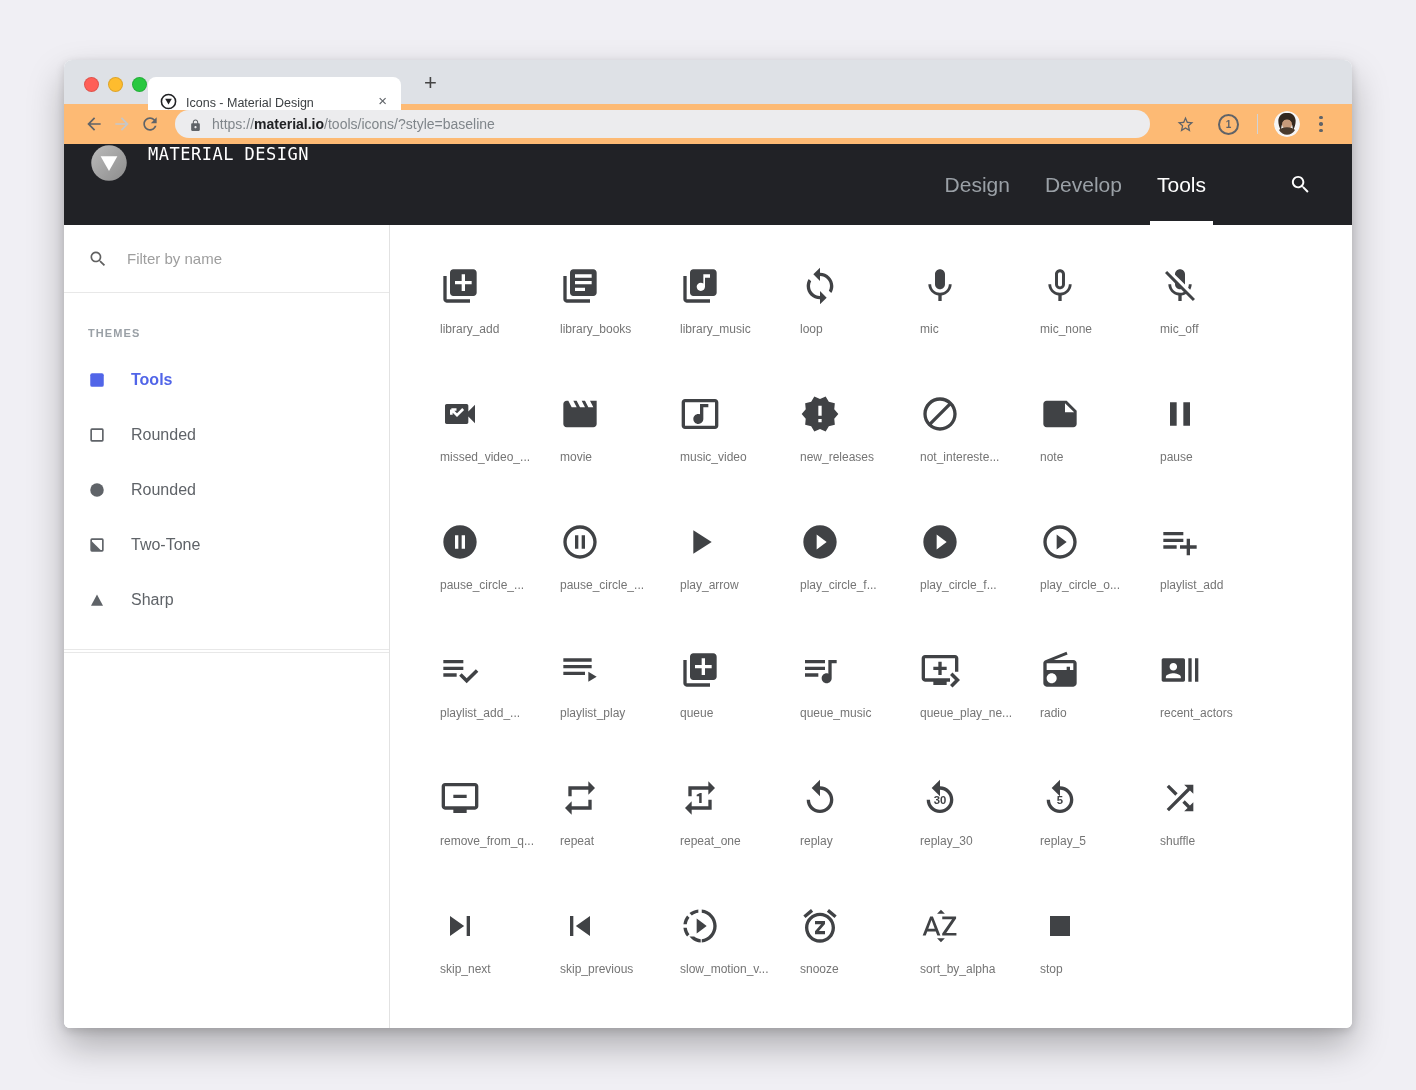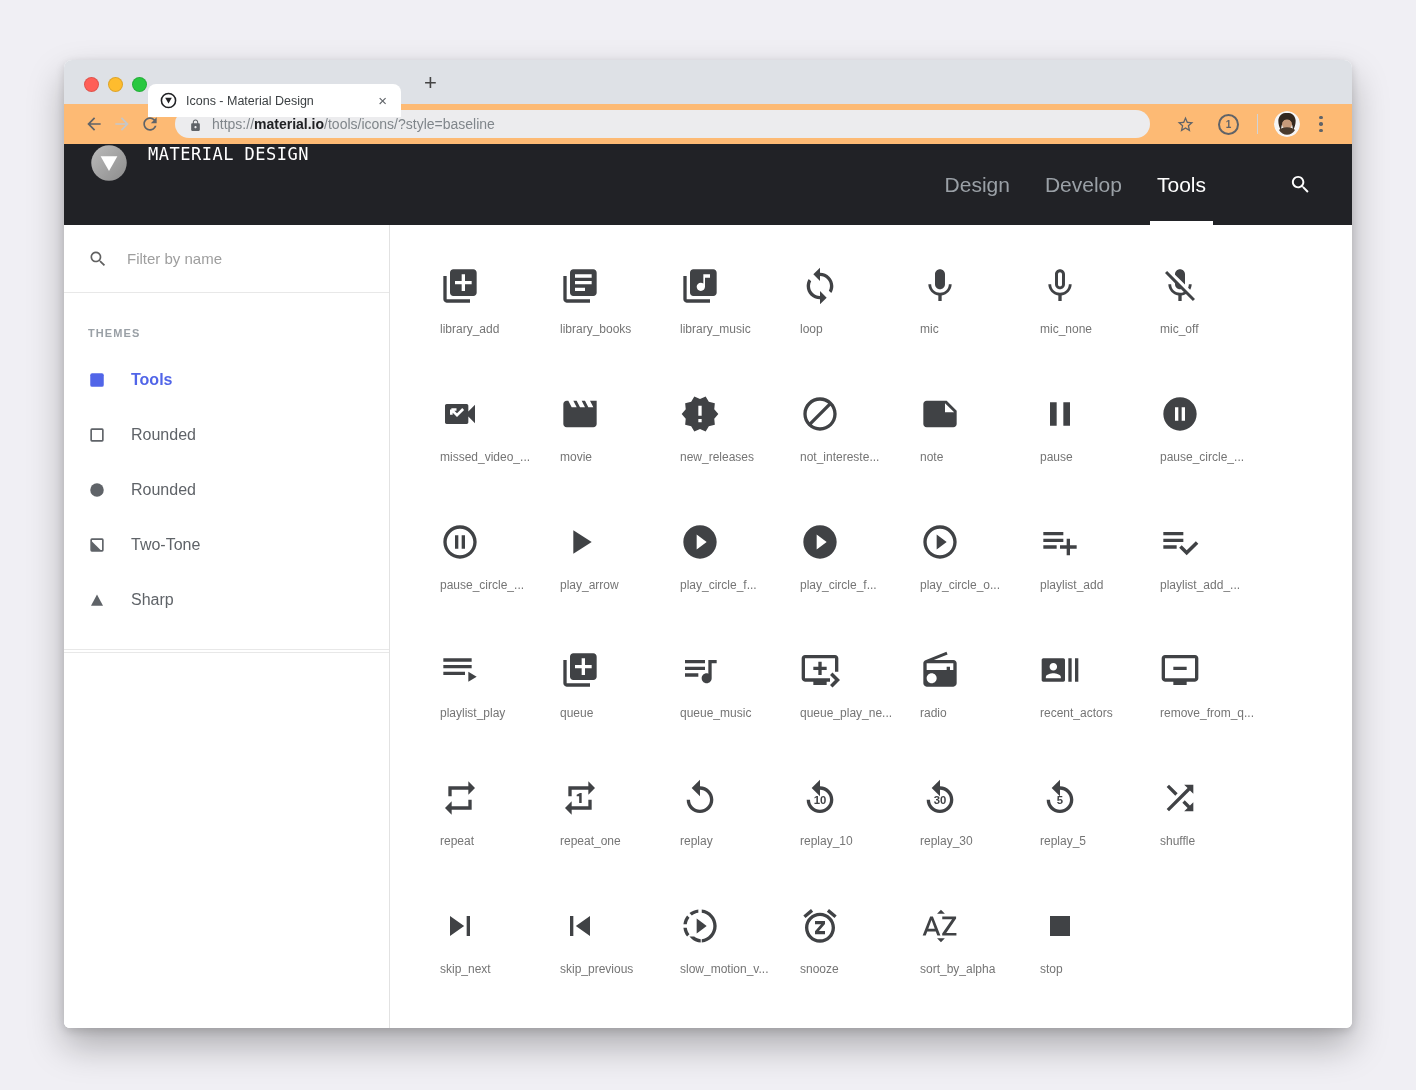--- a/index.html
+++ b/index.html
@@ -4,22 +4,22 @@
 <style>
   html,body{margin:0;padding:0;width:1416px;height:1090px;background:#f0eff4;
     font-family:"Liberation Sans",sans-serif;overflow:hidden;}
   .window{position:absolute;left:64px;top:60px;width:1288px;height:968px;
     border-radius:8px 8px 6px 6px;background:#fff;
     box-shadow:0 18px 36px rgba(0,0,0,.28),0 3px 10px rgba(0,0,0,.14);}
   
   .tabstrip{position:relative;height:44px;background:#dee1e6;border-radius:8px 8px 0 0;}
   .lights{position:absolute;left:20px;top:17px;display:flex;gap:9px;}
   .light{width:13px;height:13px;border-radius:50%;border:0.5px solid rgba(0,0,0,.12);}
-  .tab{position:absolute;left:84px;top:24px;width:253px;height:33px;background:#fff;
-    border-radius:8px 8px 0 0;display:flex;align-items:center;padding:0 10px 0 12px;box-sizing:border-box;}
+  .tab{position:absolute;left:84px;top:17px;width:253px;height:33px;background:#fff;
+    border-radius:8px 8px 0 0;display:flex;align-items:flex-end;padding:0 10px 0 12px;box-sizing:border-box;}
   .tab-favicon{width:17px;height:17px;flex:0 0 auto;}
   .tab-title{font-size:12.5px;color:#3c4043;margin-left:9px;flex:1;white-space:nowrap;
     overflow:hidden;}
   .tab-close{color:#5f6368;font-size:15px;line-height:1;padding:2px 4px;cursor:default;}
   .newtab{position:absolute;left:352px;top:8px;font-size:22px;font-weight:300;color:#444;
     padding:2px 8px;}
   
   .toolbar{height:40px;background:#fdba74;display:flex;align-items:center;padding:0 12px;}
   .tb-btn{width:20px;height:20px;margin-left:8px;flex:0 0 auto;}
   .tb-btn svg{width:20px;height:20px;}
@@ -310,20 +310,28 @@
             <div class="icn">
               <svg viewBox="0 0 24 24">
                 <path d="M18 4l2 4h-3l-2-4h-2l2 4h-3l-2-4H8l2 4H7L5 4H4c-1.1 0-2 .9-2 2v12c0 1.1.9 2 2 2h16c1.1 0 2-.9 2-2V4h-4z"></path>
               </svg>
             </div>
             <div class="lbl">movie</div>
           </div>
           <div class="cell">
             <div class="icn">
               <svg viewBox="0 0 24 24">
+                <path d="M21 3H3c-1.1 0-2 .9-2 2v14c0 1.1.9 2 2 2h18c1.1 0 2-.9 2-2V5c0-1.1-.9-2-2-2zm0 16H3V5h18v14zM8 15c0-1.66 1.34-3 3-3 .35 0 .69.07 1 .18V6h5v2h-3v7.03c-.02 1.64-1.35 2.97-3 2.97-1.66 0-3-1.34-3-3z"></path>
+              </svg>
+            </div>
+            <div class="lbl">music_video</div>
+          </div>
+          <div class="cell">
+            <div class="icn">
+              <svg viewBox="0 0 24 24">
                 <path d="M23 12l-2.44-2.78.34-3.68-3.61-.82-1.89-3.18L12 3 8.6 1.54 6.71 4.72l-3.61.81.34 3.68L1 12l2.44 2.78-.34 3.69 3.61.82 1.89 3.18L12 21l3.4 1.46 1.89-3.18 3.61-.82-.34-3.68L23 12zm-10 5h-2v-2h2v2zm0-4h-2V7h2v6z"></path>
               </svg>
             </div>
             <div class="lbl">new_releases</div>
           </div>
           <div class="cell">
             <div class="icn">
               <svg viewBox="0 0 24 24">
                 <path d="M12 2C6.48 2 2 6.48 2 12s4.48 10 10 10 10-4.48 10-10S17.52 2 12 2zM4 12c0-4.42 3.58-8 8-8 1.85 0 3.55.63 4.9 1.69L5.69 16.9C4.63 15.55 4 13.85 4 12zm8 8c-1.85 0-3.55-.63-4.9-1.69L18.31 7.1C19.37 8.45 20 10.15 20 12c0 4.42-3.58 8-8 8z"></path>
               </svg>
@@ -482,29 +490,20 @@
             </div>
             <div class="lbl">repeat_one</div>
           </div>
           <div class="cell">
             <div class="icn">
               <svg viewBox="0 0 24 24">
                 <path d="M12 5V1L7 6l5 5V7c3.31 0 6 2.69 6 6s-2.69 6-6 6-6-2.69-6-6H4c0 4.42 3.58 8 8 8s8-3.58 8-8-3.58-8-8-8z"></path>
               </svg>
             </div>
             <div class="lbl">replay</div>
-          </div>
-          <div class="cell">
-            <div class="icn">
-              <svg viewBox="0 0 24 24">
-                <path d="M12 5V1L7 6l5 5V7c3.31 0 6 2.69 6 6s-2.69 6-6 6-6-2.69-6-6H4c0 4.42 3.58 8 8 8s8-3.58 8-8-3.58-8-8-8z"></path>
-                <text x="12" y="15.4" font-size="6.8" font-weight="bold" text-anchor="middle" font-family="Liberation Sans, sans-serif">10</text>
-              </svg>
-            </div>
-            <div class="lbl">replay_10</div>
           </div>
           <div class="cell">
             <div class="icn">
               <svg viewBox="0 0 24 24">
                 <path d="M12 5V1L7 6l5 5V7c3.31 0 6 2.69 6 6s-2.69 6-6 6-6-2.69-6-6H4c0 4.42 3.58 8 8 8s8-3.58 8-8-3.58-8-8-8z"></path>
                 <text x="12" y="15.4" font-size="6.8" font-weight="bold" text-anchor="middle" font-family="Liberation Sans, sans-serif">30</text>
               </svg>
             </div>
             <div class="lbl">replay_30</div>
           </div>

